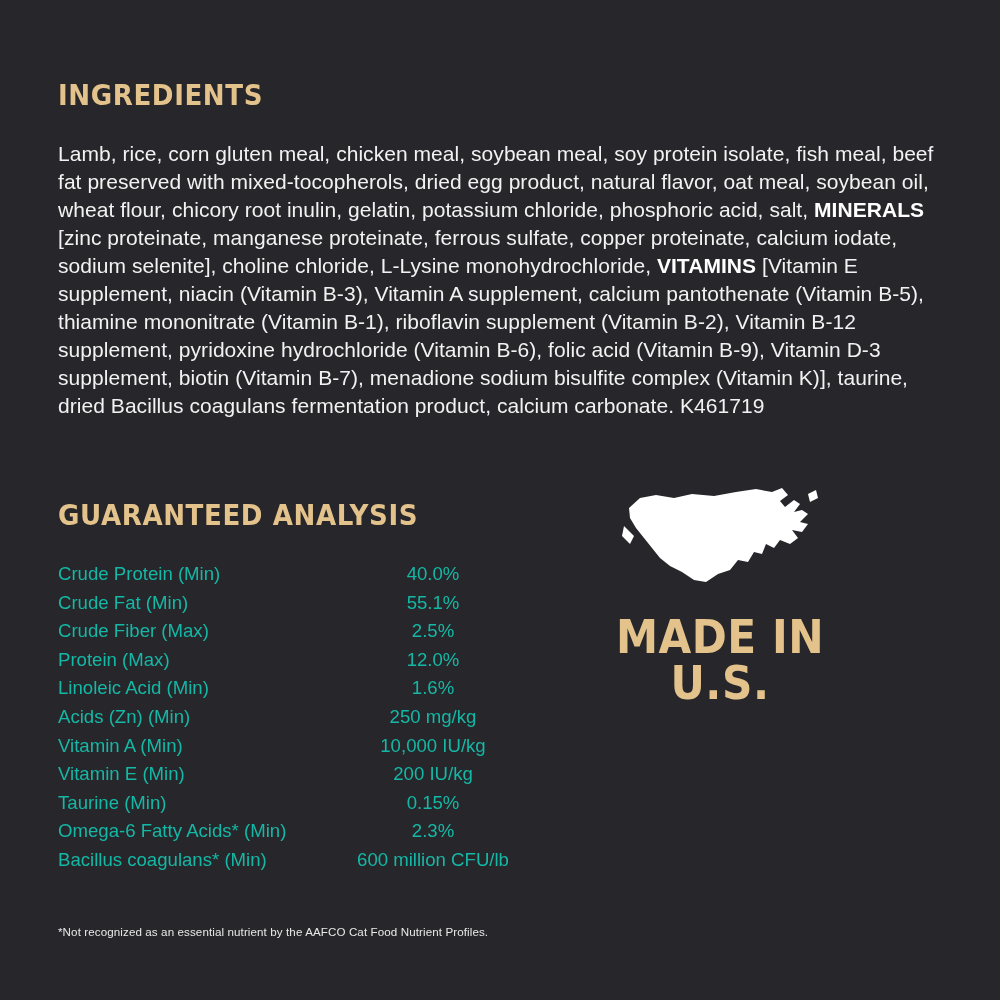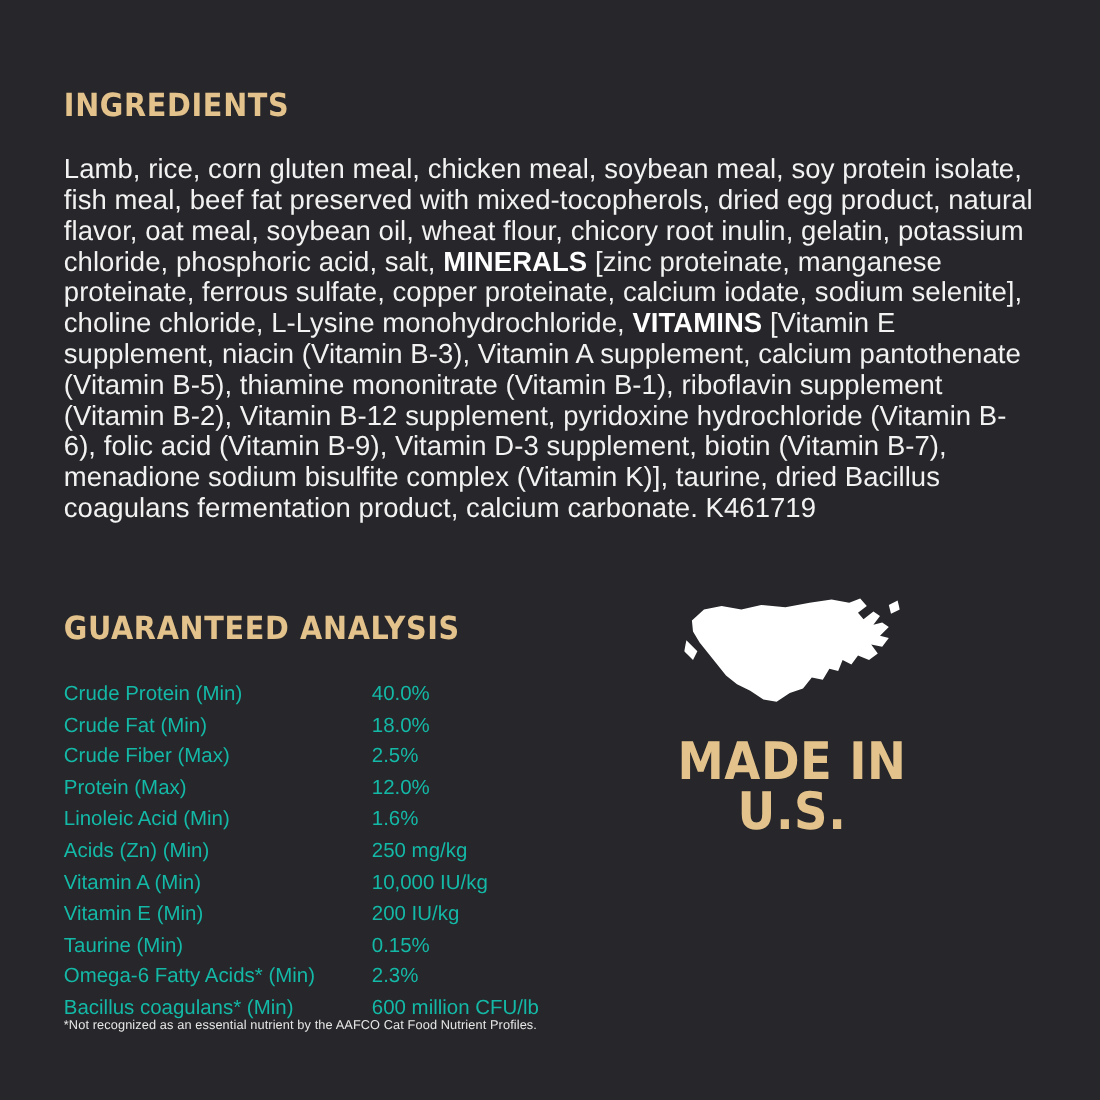--- a/index.html
+++ b/index.html
@@ -27,21 +27,21 @@
     font-size: 29px;
     font-weight: bold;
     letter-spacing: 0.6px;
     margin: 0 0 28px 0;
     text-transform: uppercase;
   }
   #ingredients-heading {
     margin-top: 14px;
   }
   .ingredients-body {
-    font-size: 25px;
+    font-size: 21px;
     line-height: 28px;
     color: #f2f2f2;
     max-width: 886px;
     letter-spacing: 0.05px;
   }
   .ingredients-body b {
     font-weight: bold;
     color: #ffffff;
   }
   .analysis-wrap {
@@ -58,21 +58,21 @@
     color: #14b8a6;
     padding: 0;
     vertical-align: top;
     white-space: nowrap;
   }
   .analysis-table td.name {
     text-align: left;
     padding-right: 10px;
   }
   .analysis-table td.value {
-    text-align: left;
+    text-align: center;
     width: 190px;
   }
   .italic {
   }
   .badge {
     position: absolute;
     right: 92px;
     top: -12px;
     width: 260px;
     text-align: center;
@@ -113,21 +113,21 @@
     <h2 class="section-heading">GUARANTEED ANALYSIS</h2>
 
     <table class="analysis-table">
       <tbody>
         <tr>
           <td class="name">Crude Protein (Min)</td>
           <td class="value">40.0%</td>
         </tr>
         <tr>
           <td class="name">Crude Fat (Min)</td>
-          <td class="value">18.0%</td>
+          <td class="value">55.1%</td>
         </tr>
         <tr>
           <td class="name">Crude Fiber (Max)</td>
           <td class="value">2.5%</td>
         </tr>
         <tr>
           <td class="name">Protein (Max)</td>
           <td class="value">12.0%</td>
         </tr>
         <tr>

